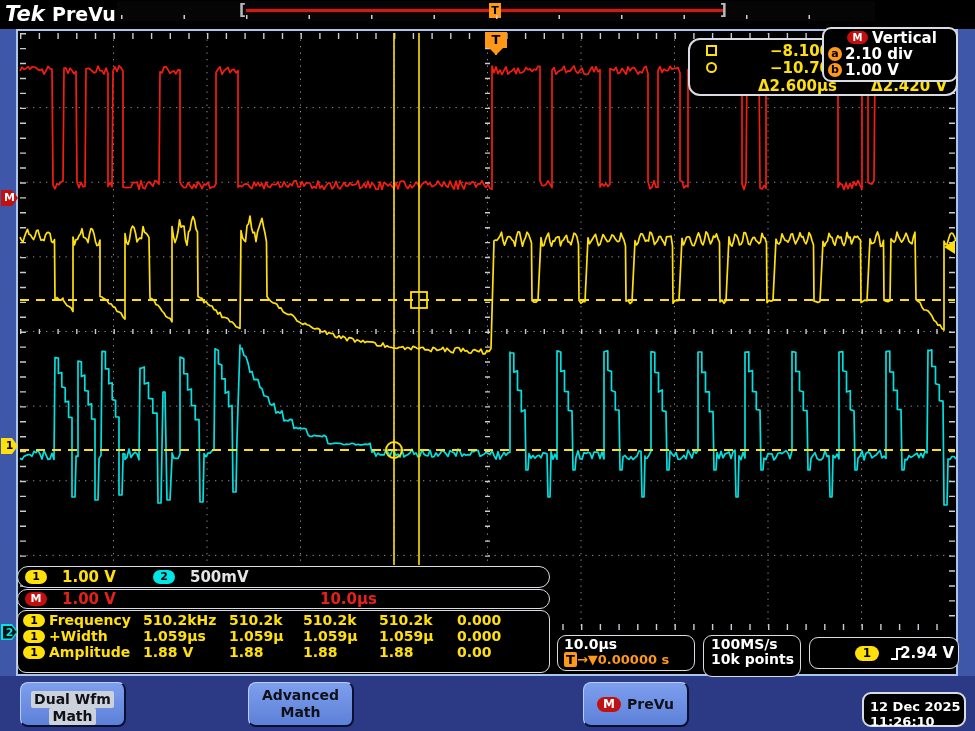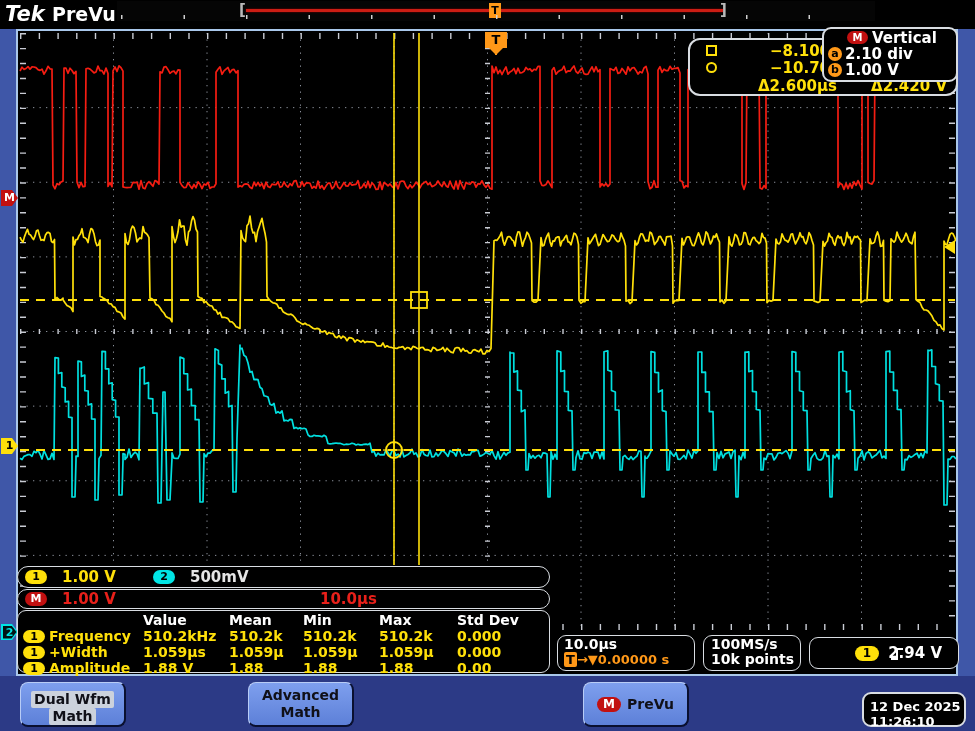--- a/index.html
+++ b/index.html
@@ -143,28 +143,20 @@
     <span class="abs badge b-ch2" style="left:135px;top:2.5px;width:22px;height:14px;font-size:11px;line-height:14px;">2</span>
     <span class="abs cyn bold" style="left:172px;top:1px;font-size:15px;">500mV</span>
   </div>
   <div class="abs box" style="left:17px;top:589px;width:533px;height:20px;border-width:1.5px;border-radius:10px;z-index:5;">
     <span class="abs badge b-math" style="left:7px;top:2px;width:22px;height:14px;font-size:11px;line-height:14px;">M</span>
     <span class="abs red bold" style="left:44px;top:0px;font-size:15px;">1.00 V</span>
     <span class="abs red bold" style="left:302px;top:0px;font-size:15px;">10.0µs</span>
   </div>
 
   <div class="abs box" style="left:17px;top:610px;width:533px;height:63px;border-width:1.5px;padding:1px 0 0 5px;z-index:5;">
-    <div class="mrow wht" style="font-size:14px;">
-      <span class="c0"></span>
-      <span class="c1">Value</span>
-      <span class="c2">Mean</span>
-      <span class="c3">Min</span>
-      <span class="c4">Max</span>
-      <span class="c5">Std Dev</span>
-    </div>
     <div class="mrow ylw" style="font-size:14px;">
       <span class="c0">
           <span class="badge b-ch1" style="width:22px;height:13px;font-size:11px;line-height:13px;margin-right:4px;">1</span>
           <span>Frequency</span>
         </span>
       <span class="c1">510.2kHz</span>
       <span class="c2">510.2k</span>
       <span class="c3">510.2k</span>
       <span class="c4">510.2k</span>
       <span class="c5">0.000</span>
@@ -192,30 +184,30 @@
       <span class="c5">0.00</span>
     </div>
   </div>
 
   <div class="abs box" style="left:557px;top:635px;width:138px;height:36px;border-width:1.5px;padding:1px 0 0 6px;z-index:5;">
     <div class="wht bold" style="font-size:14px;line-height:15px;">10.0µs</div>
     <div class="org bold" style="font-size:13px;line-height:15px;">
       <span class="tbadge" style="background:#ff9818;color:#000;padding:0 2px;border-radius:2px;">T</span><span>→▼</span><span>0.00000 s</span>
     </div>
   </div>
-  <div class="abs box" style="left:703px;top:635px;width:98px;height:36px;border-width:1.5px;padding:1px 0 0 7px;z-index:5;">
+  <div class="abs box" style="left:703px;top:635px;width:98px;height:42px;border-width:1.5px;padding:1px 0 0 7px;z-index:5;">
     <div class="wht bold" style="font-size:14px;line-height:15px;">100MS/s</div>
     <div class="wht bold" style="font-size:14px;line-height:15px;">10k points</div>
   </div>
   <div class="abs box" style="left:809px;top:637px;width:150px;height:32px;border-width:1.5px;z-index:5;">
     <span class="abs badge b-ch1" style="left:45px;top:8px;width:24px;height:15px;font-size:12px;line-height:15px;">1</span>
     <svg width="16" height="16" style="left:80px;top:8px;">
       <path d="M1,13 H7 V3 H13" stroke="#fff" stroke-width="2" fill="none"></path>
     </svg>
-    <span class="abs wht bold" style="right:16px;top:6px;font-size:15px;">2.94 V</span>
+    <span class="abs wht bold" style="right:4px;top:6px;font-size:15px;">2.94 V</span>
   </div>
 
   <div class="abs mbtn" style="left:20px;top:682px;width:106px;height:45px;justify-content:flex-end;">
     <span class="hl">Dual Wfm</span>
     <span class="hl">Math</span>
   </div>
   <div class="abs mbtn" style="left:248px;top:682px;width:106px;height:45px;">
     <span>Advanced</span>
     <span>Math</span>
   </div>

